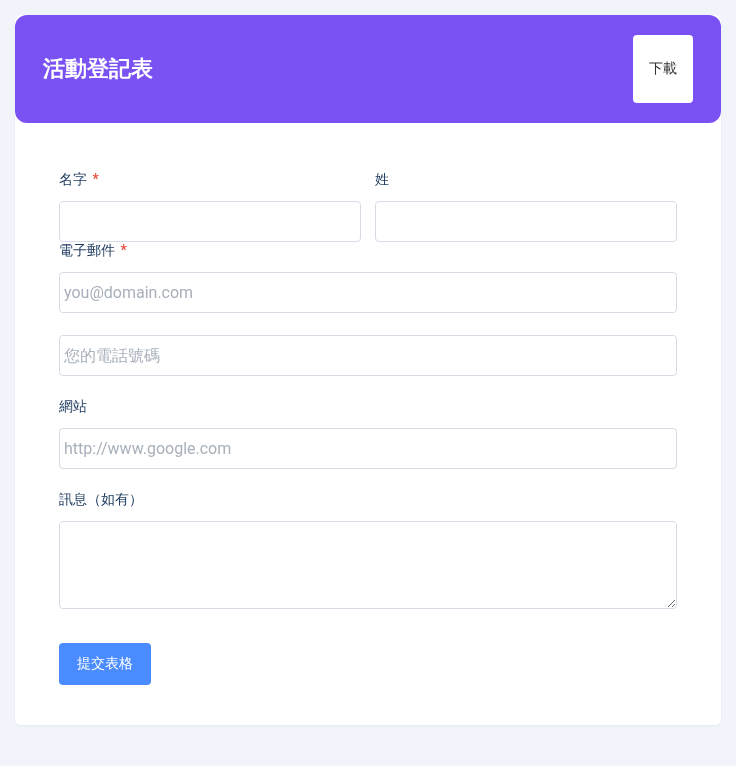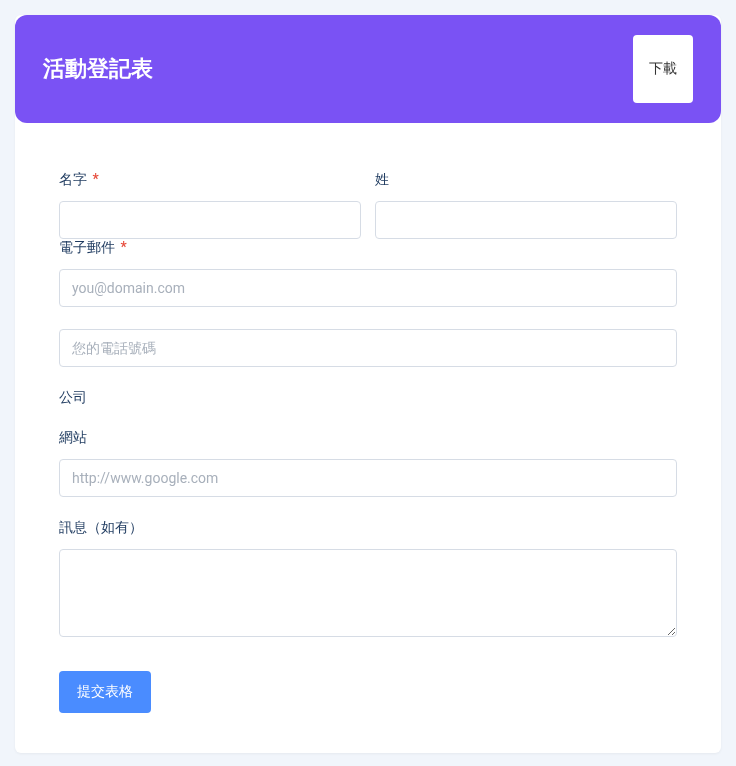--- a/index.html
+++ b/index.html
@@ -63,24 +63,24 @@
       font-size: 14px;
       font-weight: 500;
       margin-bottom: 12px;
     }
     .required {
       color: #e74c3c;
       margin-left: 2px;
     }
     .form-input, .form-textarea {
       width: 100%;
-      padding: 10px 12px;
+      padding: 10px 4px;
       border: 1px solid #d6dce5;
       border-radius: 4px;
-      font-size: 14px;
+      font-size: 16px;
       color: #333;
       font-family: inherit;
     }
     .form-input::placeholder, .form-textarea::placeholder {
       color: #a8b0bb;
     }
     .form-textarea {
       min-height: 88px;
       resize: both;
     }
@@ -126,21 +126,20 @@
         <span class="required">*</span>
       </label>
       <input type="text" class="form-input" placeholder="you@domain.com" style="">
     </div>
 
     <div class="form-group">
       <input type="text" class="form-input" placeholder="您的電話號碼" style="">
     </div>
 
     <div class="form-group">
-      <label class="form-label">公司</label>
     </div>
 
     <div class="form-group">
       <label class="form-label">網站</label>
       <input type="text" class="form-input" placeholder="http://www.google.com" style="">
     </div>
 
     <div class="form-group">
       <label class="form-label">訊息（如有）</label>
       <textarea class="form-textarea" style=""></textarea>

